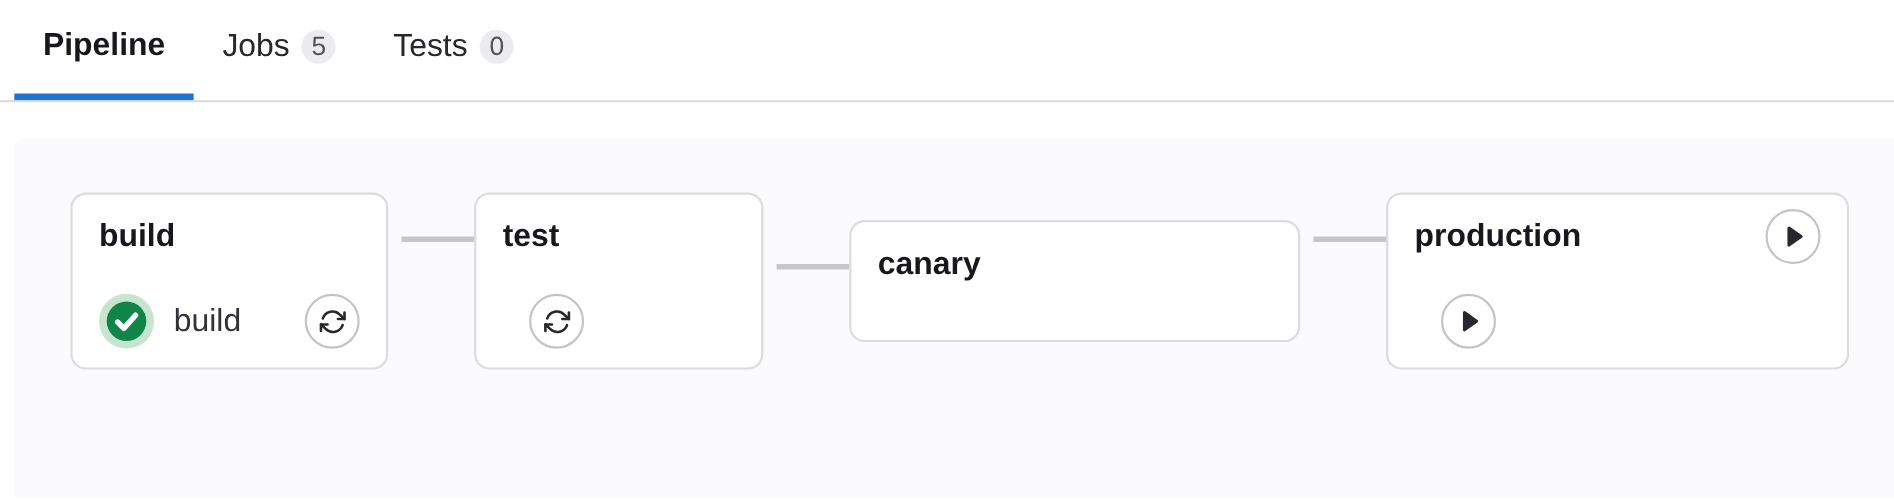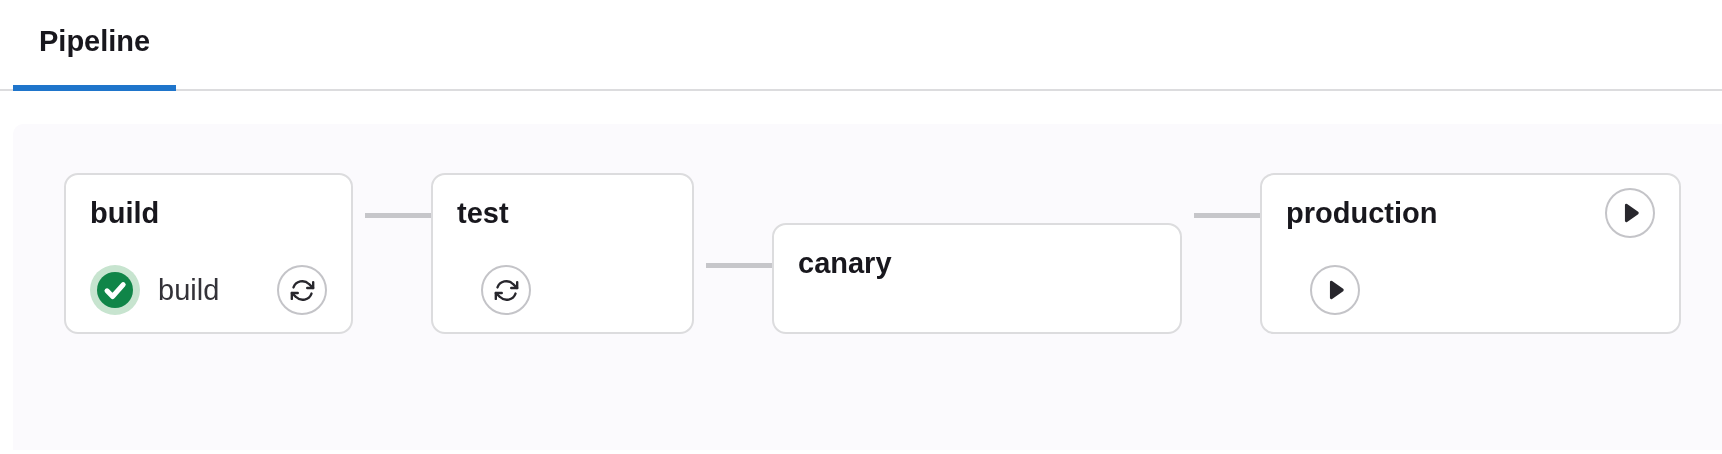--- a/index.html
+++ b/index.html
@@ -49,21 +49,21 @@
     font-weight:400;
   }
   
   .panel{
     margin:33px 0 0 13px;
     height:326px;
     background:var(--panel-bg);
     border-top-left-radius:10px;
     padding:49px 0 0 51px;
   }
-  .stages{display:flex;align-items:flex-end;gap:78px}
+  .stages{display:flex;align-items:center;gap:78px}
   .stage{
     position:relative;
     background:#fff;
     border:2px solid var(--card-border);
     border-radius:14px;
     padding:13px 24px 17px;
   }
   .stage:nth-child(1){width:289px}
   .stage:nth-child(2){width:263px}
   .stage:nth-child(3){width:410px}
@@ -94,20 +94,28 @@
     margin-left:24px;padding:0;cursor:pointer;
   }
   .action-btn svg{display:block}
 </style>
 </head>
 <body>
 
 <nav class="tabs" id="tabs">
     <div class="tab active">
       <span class="tab-label">Pipeline</span>
+    </div>
+    <div class="tab">
+      <span class="tab-label">Jobs</span>
+      <span class="badge">5</span>
+    </div>
+    <div class="tab">
+      <span class="tab-label">Tests</span>
+      <span class="badge">0</span>
     </div>
   </nav>
 
 <section class="panel">
   <div class="stages" id="stages">
       <article class="stage">
         <div class="stage-header">
           <h3 class="stage-title">build</h3>
         </div>
         <div class="job">

